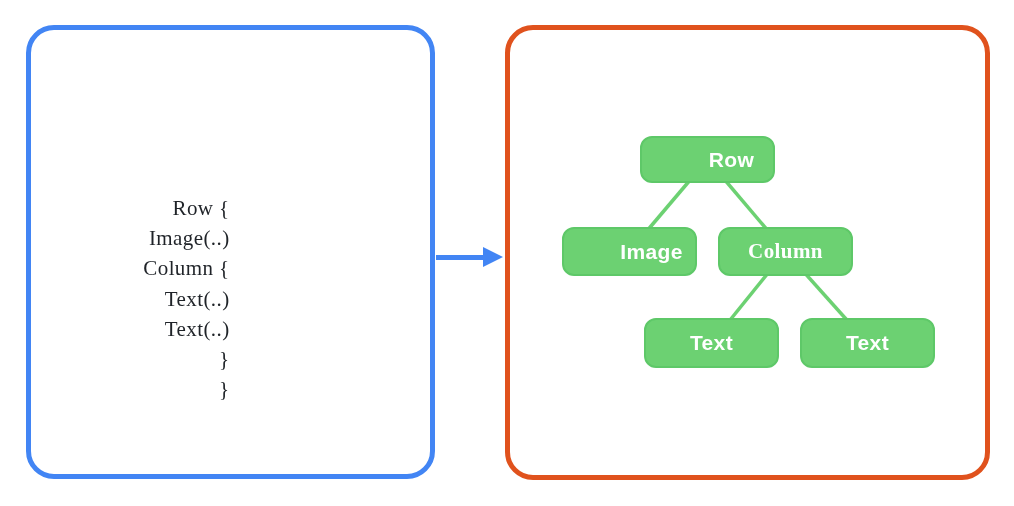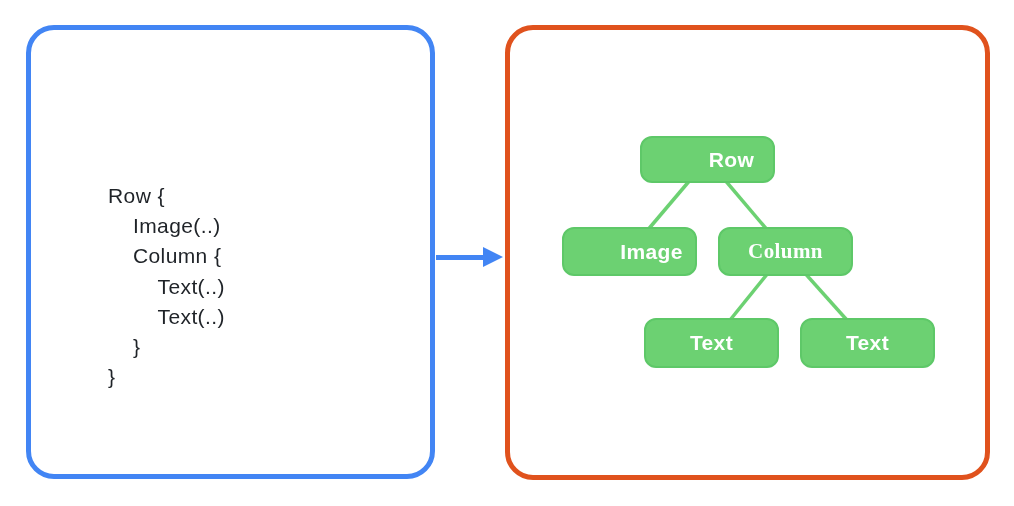--- a/index.html
+++ b/index.html
@@ -25,27 +25,28 @@
     height: 454px;
     box-sizing: border-box;
     border: 5px solid var(--blue, #4285F4);
     border-radius: 28px;
     background: #ffffff;
   }
   .code-block {
     position: absolute;
     left: 73px;
     top: 147px;
-    margin: 4px;
-    font-family: Liberation Sans, sans-serif;
+    margin: 16px;
+    font-family: Liberation Serif, serif;
     font-size: 21px;
     line-height: 30.2px;
     letter-spacing: 0.4px;
     color: var(--code-color, #1F2328);
     white-space: pre;
+    text-align: right;
   }
 
   
   .arrow {
     position: absolute;
     left: 436px;
     top: 245px;
     width: 68px;
     height: 25px;
   }

